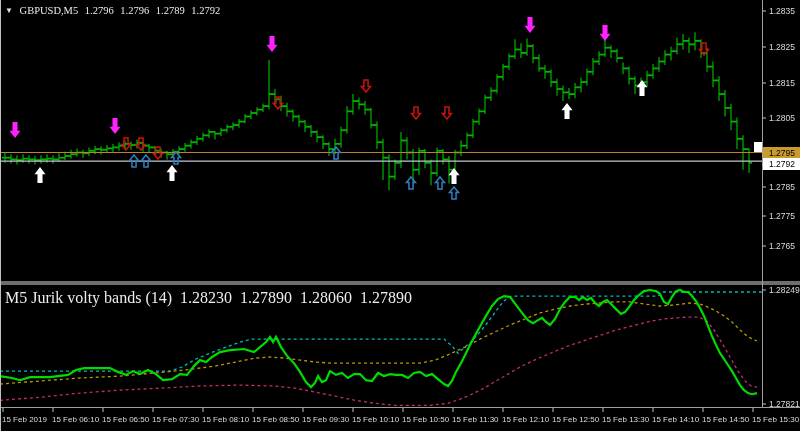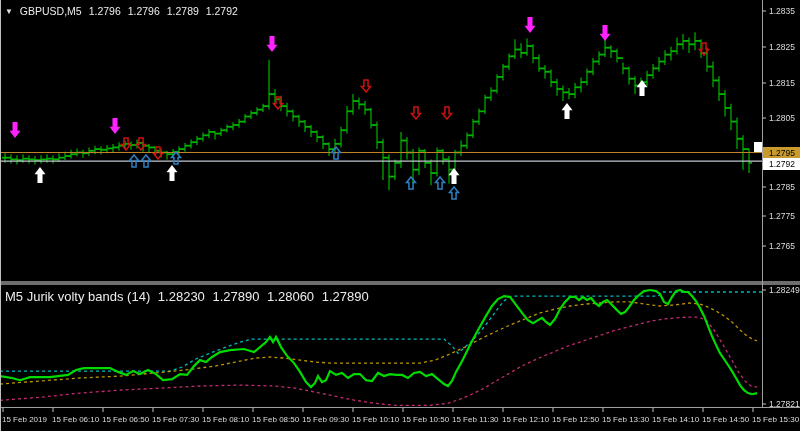--- a/index.html
+++ b/index.html
@@ -1,23 +1,23 @@
 <!DOCTYPE html>
 <html><head>
 <meta charset="utf-8">
 <style>
   html,body{margin:0;padding:0;background:#000;}
   #app{position:relative;width:800px;height:431px;background:#000;overflow:hidden;
        font-family:"Liberation Sans",sans-serif;}
   #cv{position:absolute;left:0;top:0;}
   .overlay{position:absolute;color:#ECECEC;font-size:10.5px;white-space:nowrap;
-           font-family:Liberation Sans, sans-serif;letter-spacing:0;text-align:right;}
+           font-family:Liberation Serif, serif;letter-spacing:0;text-align:right;}
   .overlay span{margin-right:4px;}
   .main-title{left:5px;top:5px;}
-  .ind-title{left:5px;top:289px;font-size:13px;}
+  .ind-title{left:5px;top:289px;font-size:16px;}
   .dd{font-size:8px;position:relative;top:-1px;margin-right:2px;color:#E0E0E0;}
 </style>
 </head>
 <body>
 
 <div id="app">
   <svg id="cv" width="800" height="431">
       <rect x="0" y="0" width="762" height="281" fill="#000"></rect>
       <rect x="0" y="287" width="762" height="120" fill="#000"></rect>
       <rect x="763" y="0" width="37" height="431" fill="#000"></rect>

